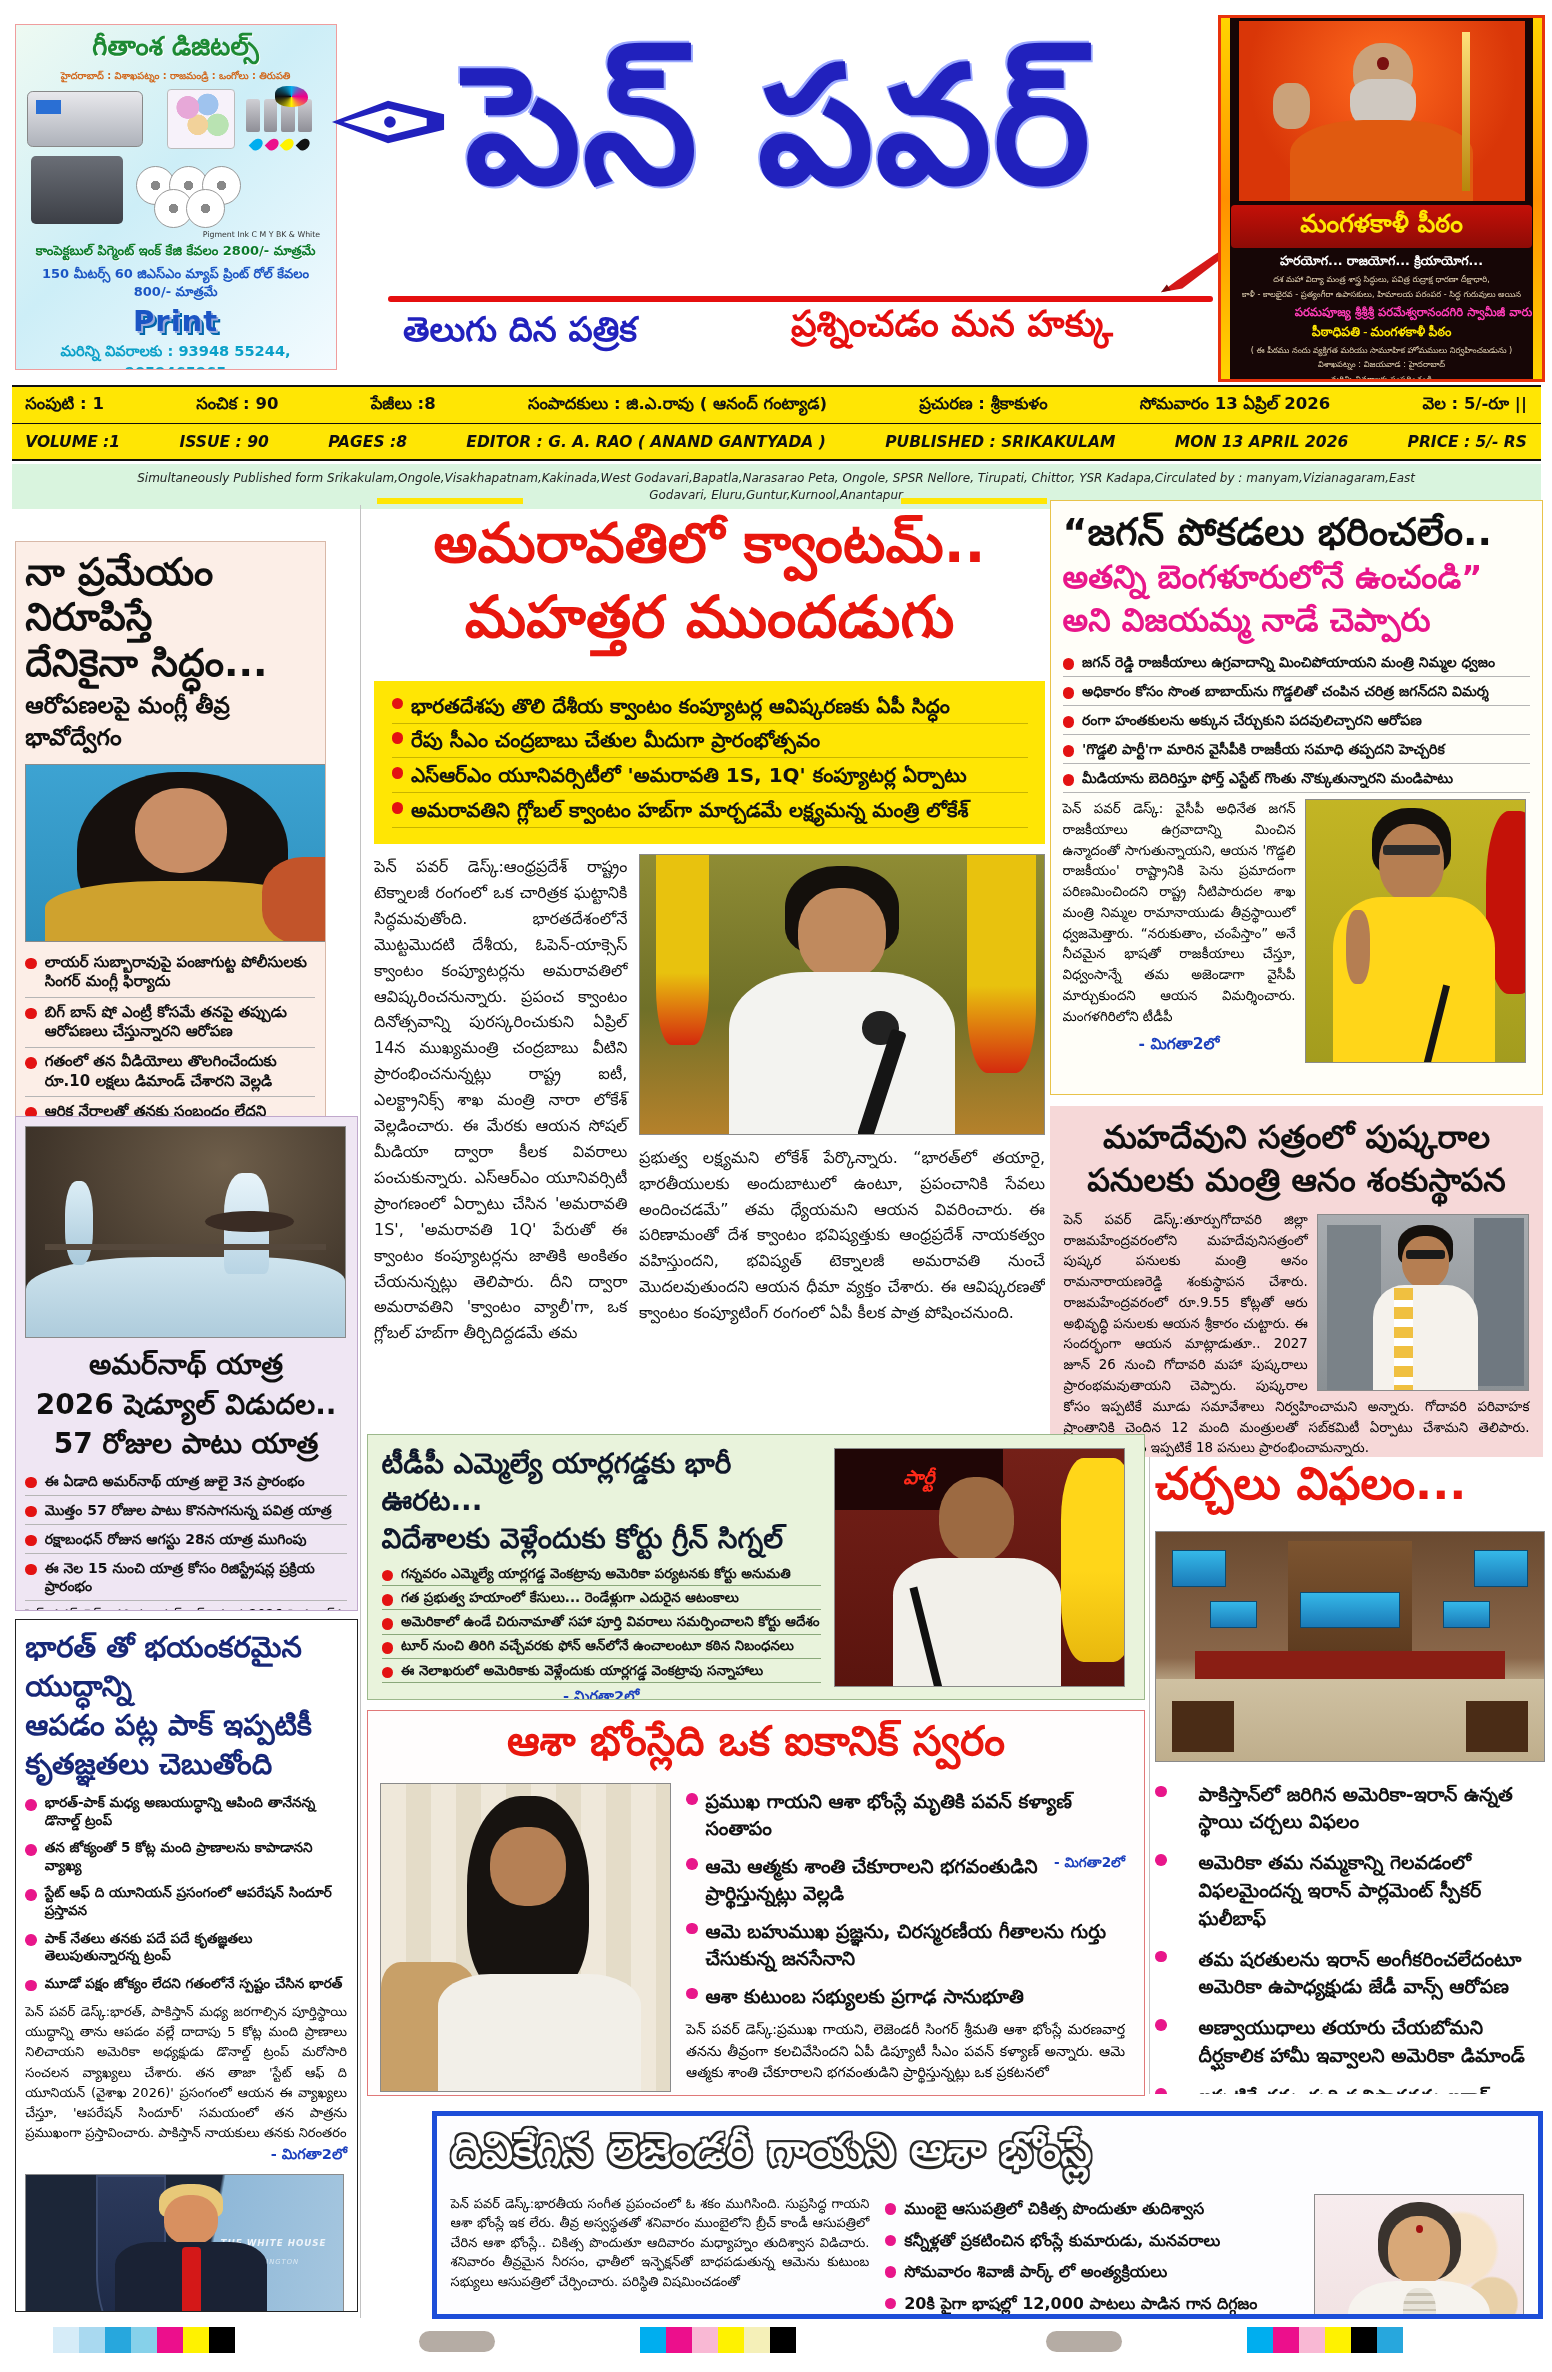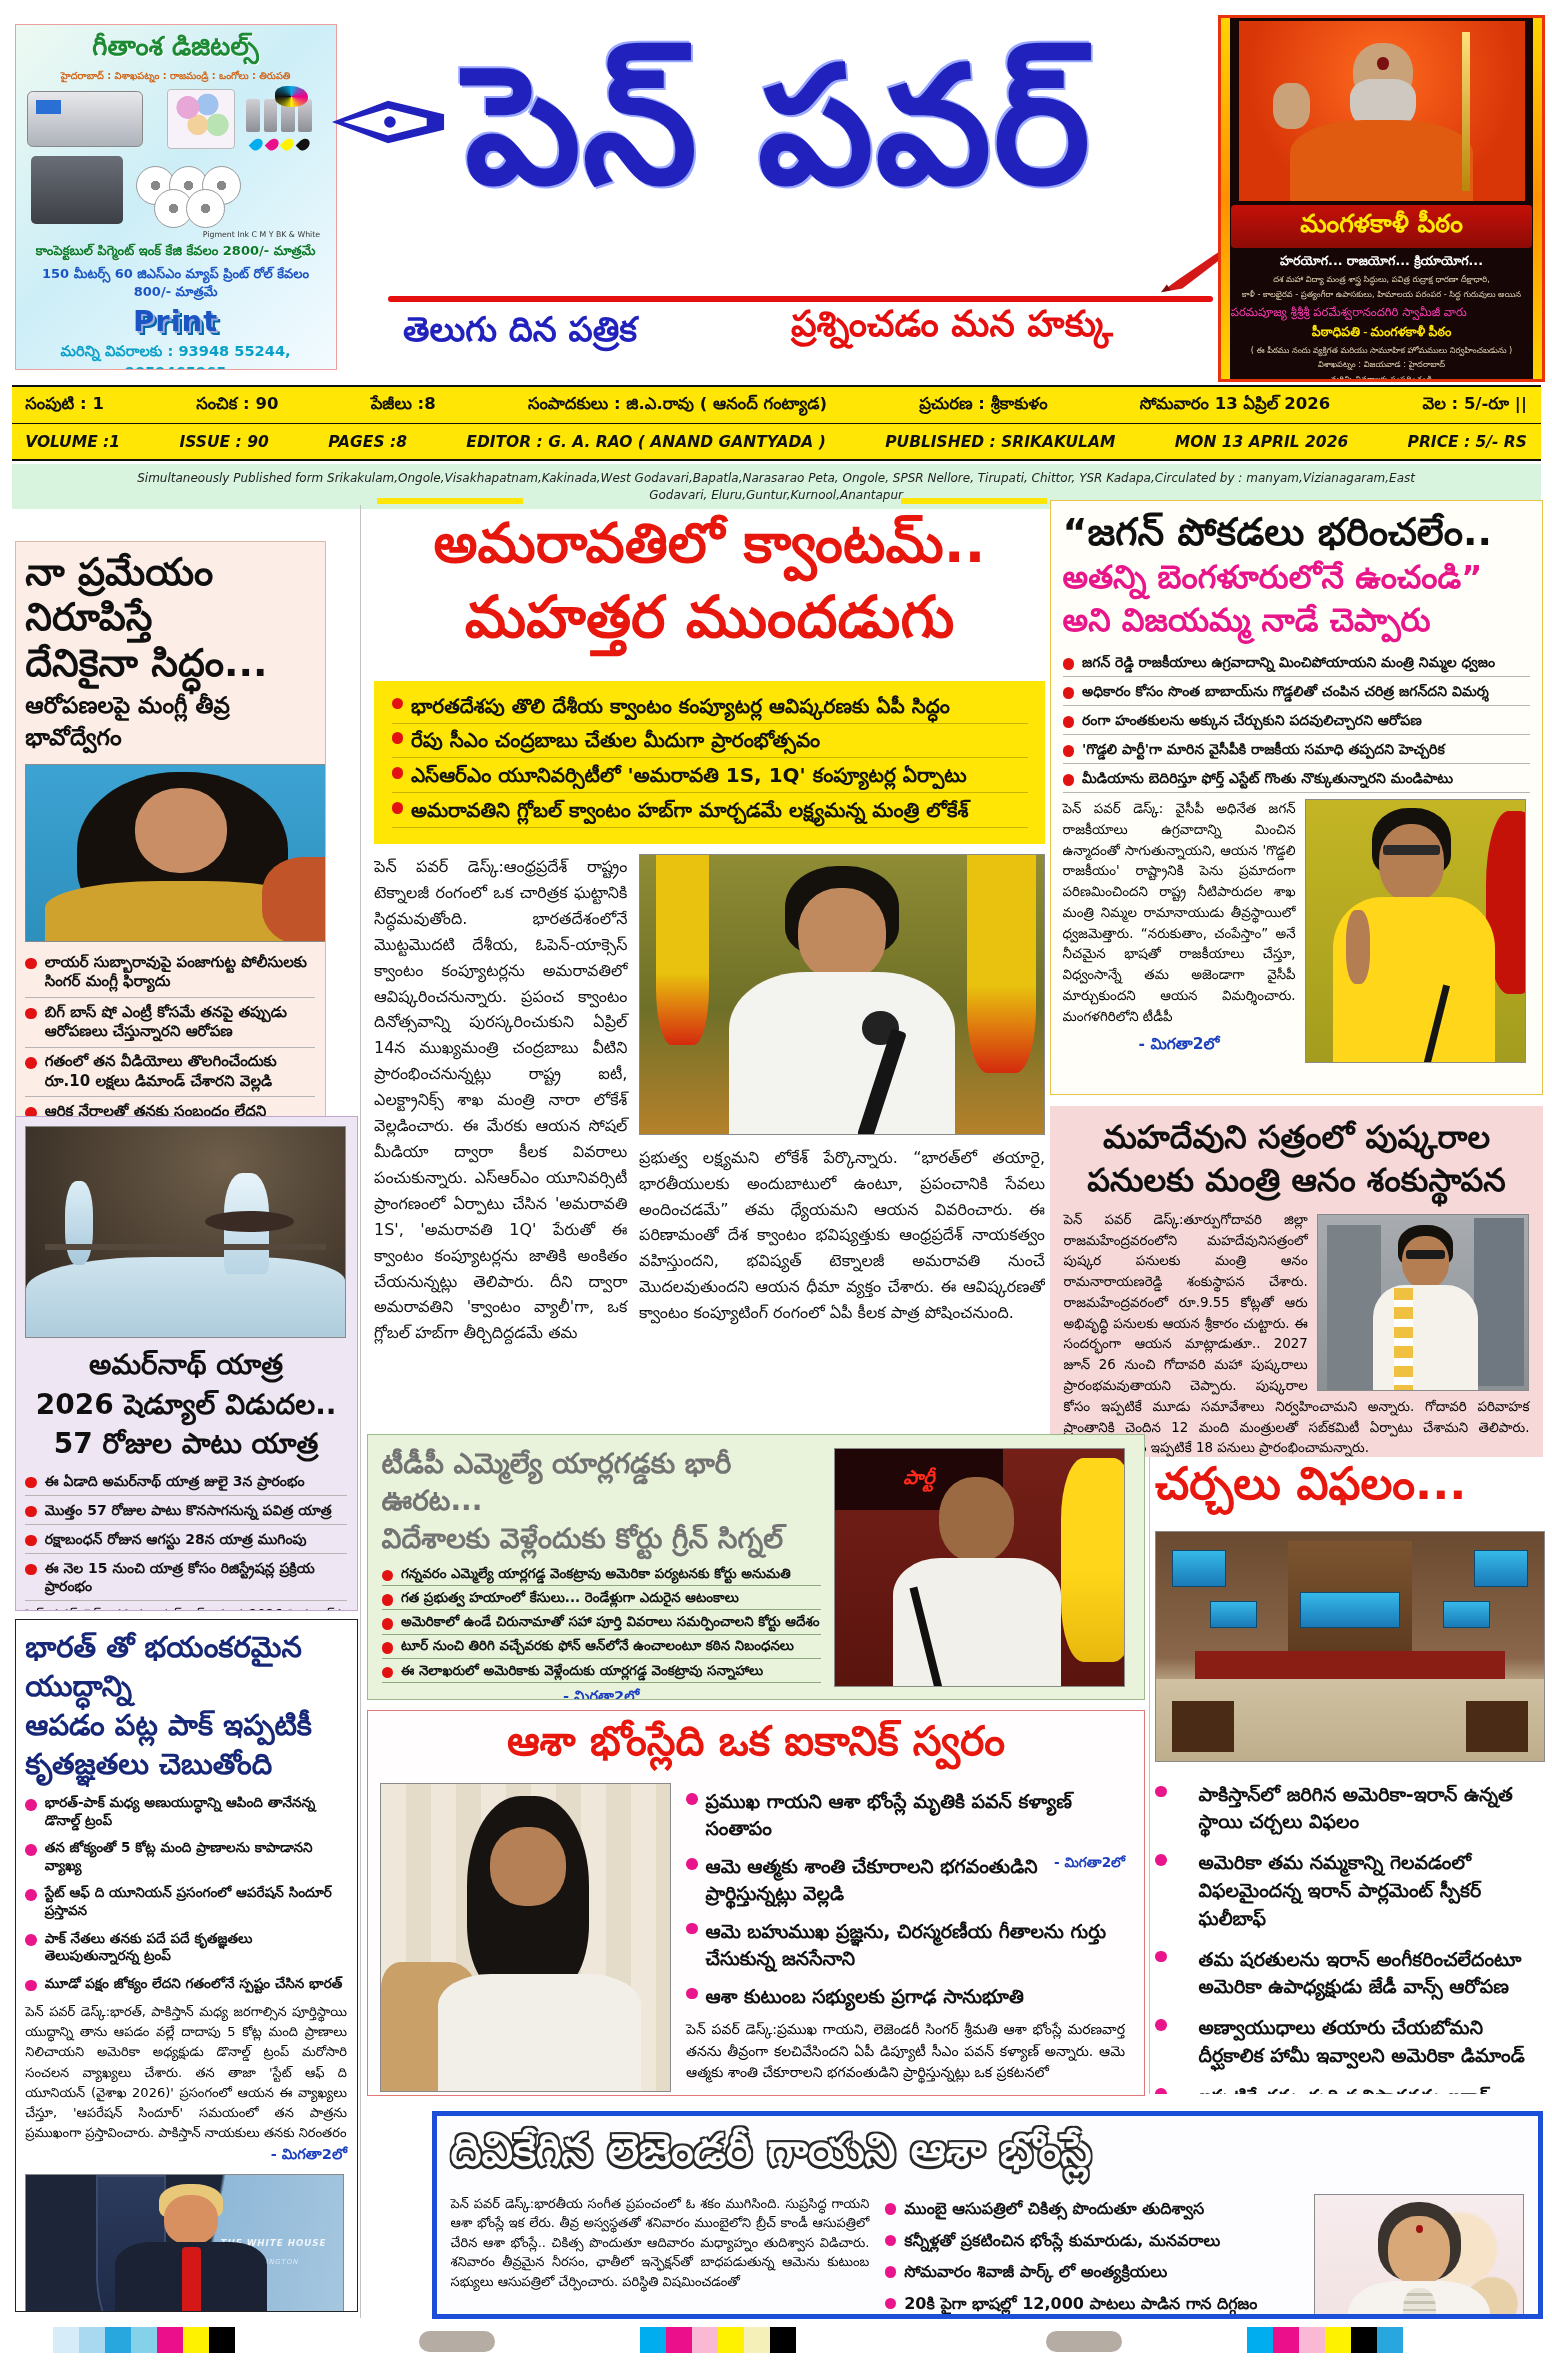--- a/index.html
+++ b/index.html
@@ -47,21 +47,21 @@
 .adr-photo{position:relative;margin:3.9px auto 0;width:286px;height:180px;background:radial-gradient(circle at 50% 30%,#ff6a1e,#d93608 70%);overflow:hidden;}
 .adr-photo .face{left:40%;top:12%;width:21%;height:34%;background:#caa27a;border-radius:46%;}
 .adr-photo .tilak{left:48.5%;top:20%;width:4%;height:7%;background:#7a1010;border-radius:50%;}
 .adr-photo .beard{left:39%;top:32%;width:23%;height:30%;background:#cfc8c0;border-radius:40% 40% 60% 60%;}
 .adr-photo .robe{left:18%;top:55%;width:64%;height:46%;background:#e05a10;border-radius:40% 40% 0 0;}
 .adr-photo .hand{left:12%;top:34%;width:13%;height:26%;background:#caa27a;border-radius:40%;}
 .adr-photo .staff{left:78%;top:6%;width:3%;height:88%;background:linear-gradient(#ffe07a,#b8860b);}
 .adr-title{font-size:25px;font-weight:bold;color:#ffe604;text-align:center;background:linear-gradient(#c41008,#8e0b06);padding:3.9px 0;margin-top:3.9px;border-radius:3.9px;}
 .adr-l1{font-size:12.6px;color:#fff;text-align:center;margin-top:4.9px;font-weight:bold;}
 .adr-sm{font-size:8.2px;color:#e8d8b8;text-align:center;margin-top:2.9px;}
-.adr-name{font-size:11.6px;color:#ff3db8;text-align:left;font-weight:normal;margin-top:3.9px;}
+.adr-name{font-size:11.6px;color:#ff3db8;text-align:right;font-weight:bold;margin-top:3.9px;}
 .adr-post{font-size:12.6px;color:#ffe604;text-align:center;font-weight:bold;margin-top:2.9px;font-family:Liberation Serif, serif;}
 
 .info-bar{left:11.6px;top:385px;width:1529px;border-top:2.9px solid #101010;border-bottom:2.9px solid #101010;background:#ffe604;}
 .ib-row{display:flex;justify-content:space-between;align-items:center;padding:0 13.6px;height:36px;font-size:16.5px;font-weight:bold;color:#101010;}
 .ib-row.en{font-style:italic;border-top:1.9px solid #101010;font-size:15.5px;}
 .pub-strip{left:11.6px;top:464px;width:1529px;height:45px;background:#d9f4de;display:flex;align-items:center;justify-content:center;}
 .pub-strip div{font-size:12px;font-style:italic;color:#222;text-align:center;max-width:1339px;line-height:1.4;}
 
 .bul{display:flex;align-items:flex-start;gap:7.8px;border-bottom:1px solid #b5b5b5;padding:4.9px 0;font-weight:bold;line-height:1.3;color:#111;}
 .bul .dot{flex:0 0 auto;width:11.6px;height:11.6px;border-radius:50%;background:#e31212;margin-top:4.9px;}
@@ -133,21 +133,21 @@
 .ph-cave .lingam{left:62%;top:22%;width:14%;height:48%;background:linear-gradient(#e8f4fa,#b8d4e4);border-radius:40% 40% 10% 10%;}
 .ph-cave .canopy{left:56%;top:40%;width:28%;height:10%;background:#3a2c24;border-radius:50%;}
 .ph-cave .pillar{left:12%;top:26%;width:9%;height:40%;background:linear-gradient(#dceef6,#a8c8da);border-radius:40%;}
 .ph-cave .rail{left:6%;top:56%;width:88%;height:2.5%;background:#55483c;}
 .amar-h{font-size:28px;font-weight:bold;color:#101010;text-align:center;line-height:1.4;margin-top:7.8px;}
 .amar-bul{font-size:14px;margin-top:3.9px;}
 .amar-body{font-size:13.4px;line-height:1.5;text-align:justify;margin-top:3.9px;}
 
 .art-yarla{left:367px;top:1434px;width:778px;height:266px;background:#e9f3dc;border:1px solid #9cb88c;padding:9.7px 13.6px;display:flex;gap:13.6px;}
 .yarla-left{width:439px;}
-.yarla-h{font-size:28px;font-weight:bold;color:#737373;line-height:1.35;}
+.yarla-h{font-size:28px;font-weight:bold;color:#0f172a;line-height:1.35;}
 .yarla-bul{font-size:13.4px;margin-top:3.9px;}
 .yarla-bul .bul{border-color:#8aa87a;padding:2.9px 0;}
 .ph-yarla{width:291px;height:239px;background:linear-gradient(#742018,#5a140e);align-self:center;}
 .ph-yarla .banner{left:0;top:0;width:58%;height:26%;background:#200606;color:#ff2a1a;font-weight:bold;font-size:19.4px;display:flex;align-items:center;justify-content:center;}
 .ph-yarla .flag{right:-4%;top:4%;width:26%;height:86%;background:linear-gradient(#ffd619 55%,#e8b80e);border-radius:30%;}
 .ph-yarla .face{left:36%;top:12%;width:26%;height:36%;background:#9c6a42;border-radius:46%;}
 .ph-yarla .shirt{left:20%;top:46%;width:58%;height:56%;background:#f2f0ea;border-radius:28% 28% 0 0;}
 .ph-yarla .mic{left:30%;top:58%;width:2.6%;height:44%;background:#101010;transform:rotate(-14deg);}
 
 .char-h{left:1155px;top:1457px;width:390px;font-size:45px;font-weight:bold;color:#e8170e;}

